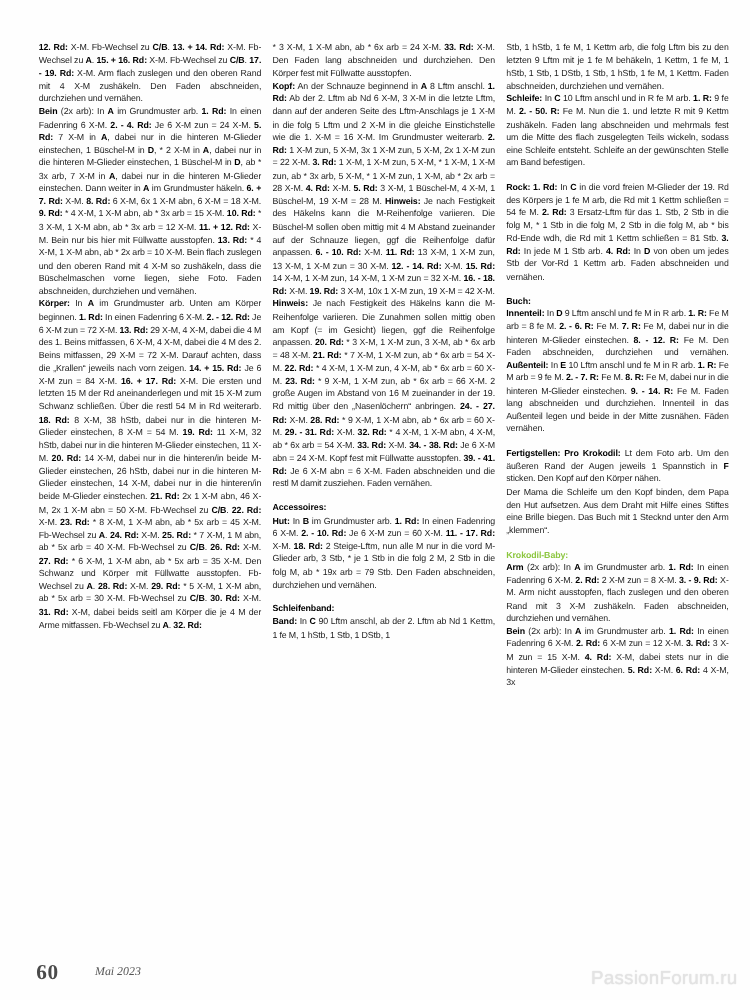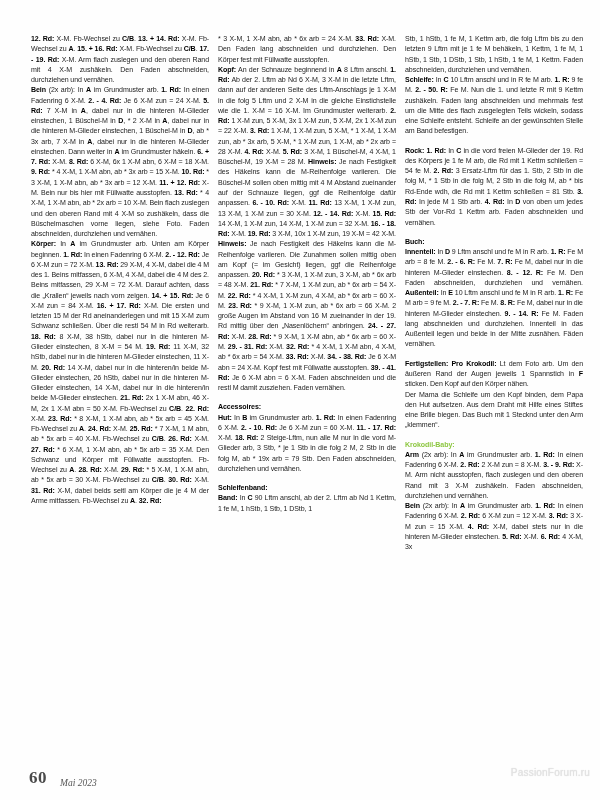--- a/index.html
+++ b/index.html
@@ -50,42 +50,42 @@
   b { font-weight: bold; color: #000; }
   .heading-green {
     color: #8cc63f;
     font-weight: bold;
   }
   .footer {
     position: absolute;
     left: 29px;
     bottom: 12px;
     display: flex;
-    align-items: flex-end;
-    gap: 13px;
+    align-items: center;
+    gap: 29px;
   }
   .pageno {
     font-family: "Liberation Serif", serif;
     font-size: 17px;
     font-weight: bold;
     color: #4a4a4a;
     letter-spacing: 0.5px;
   }
   .issue {
     font-family: "Liberation Serif", serif;
     font-style: italic;
     font-size: 9.5px;
     color: #555555;
   }
   .watermark {
     position: absolute;
     right: 10px;
-    bottom: 22px;
+    bottom: 9px;
     font-family: "Liberation Sans", sans-serif;
-    font-size: 10px;
+    font-size: 15px;
     color: #e3e3e3;
     text-shadow: 0 0 1px #d8d8d8;
     letter-spacing: 0.2px;
     user-select: none;
   }
 </style>
 </head>
 <body>
 
 <div class="page">

